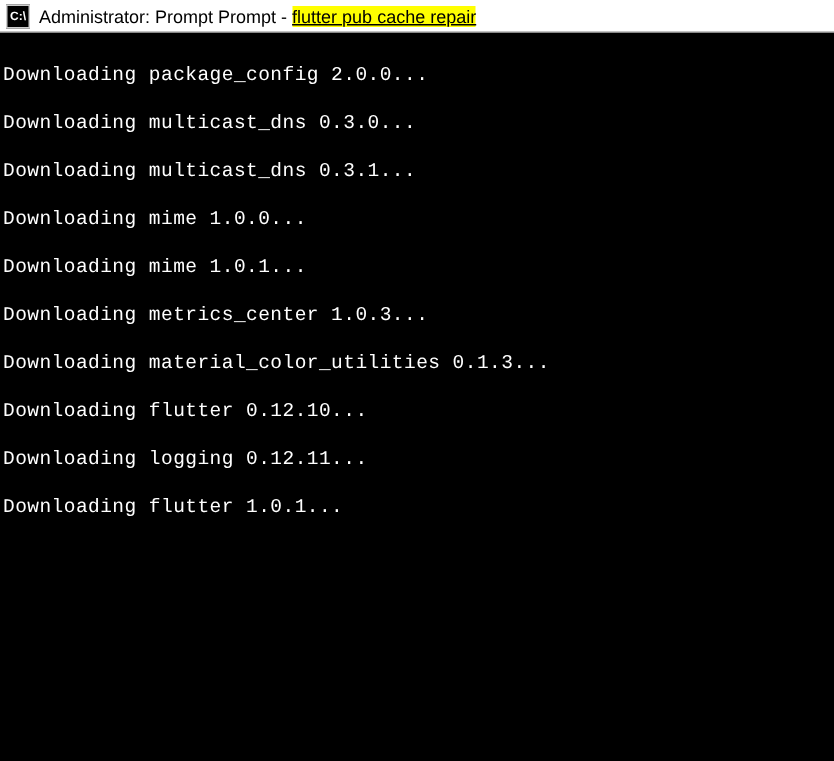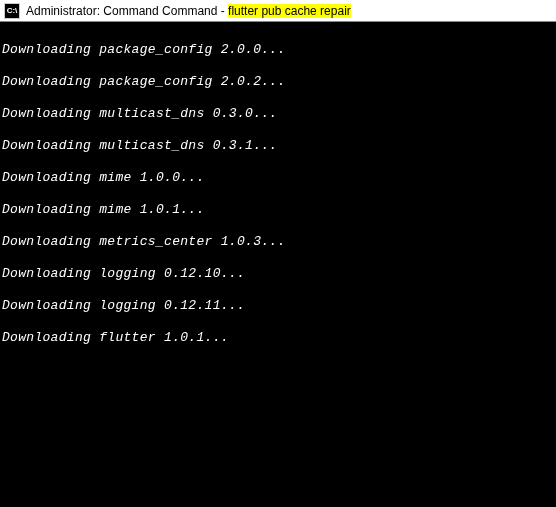--- a/index.html
+++ b/index.html
@@ -32,52 +32,53 @@
     font-family: Arial, sans-serif;
     border: 1px solid #ccc;
   }
   .title-text {
     font-family: 'Segoe UI', Tahoma, sans-serif;
     font-size: 12px;
     color: #000;
   }
   .title-highlight {
     background: #ffff00;
+    text-decoration: underline;
   }
   .terminal {
     background: #000;
     color: #fff;
     font-size: 13px;
     line-height: 16px;
     padding: 4px 2px;
     font-family: Consolas, 'Courier New', monospace;
     white-space: pre;
     letter-spacing: 0.3px;
   }
-  .terminal-line { display: block; font-style: italic; }
+  .terminal-line { display: block; }
 </style>
 </head>
 <body>
 
 <div class="title-bar">
   <div class="title-icon">C:\</div>
   <div class="title-text">
-    <span>Administrator: Command Command - </span><span class="title-highlight">flutter  pub cache repair</span>
+    <span>Administrator: Prompt Prompt - </span><span class="title-highlight">flutter  pub cache repair</span>
   </div>
 </div>
 
 <div class="terminal">
 <span class="terminal-line">Downloading package_config 2.0.0...</span>
-<span class="terminal-line">Downloading package_config 2.0.2...</span>
 <span class="terminal-line">Downloading multicast_dns 0.3.0...</span>
 <span class="terminal-line">Downloading multicast_dns 0.3.1...</span>
 <span class="terminal-line">Downloading mime 1.0.0...</span>
 <span class="terminal-line">Downloading mime 1.0.1...</span>
 <span class="terminal-line">Downloading metrics_center 1.0.3...</span>
-<span class="terminal-line">Downloading logging 0.12.10...</span>
+<span class="terminal-line">Downloading material_color_utilities 0.1.3...</span>
+<span class="terminal-line">Downloading flutter 0.12.10...</span>
 <span class="terminal-line">Downloading logging 0.12.11...</span>
 <span class="terminal-line">Downloading flutter 1.0.1...</span>
 
 
 
 
 
 
 
 

